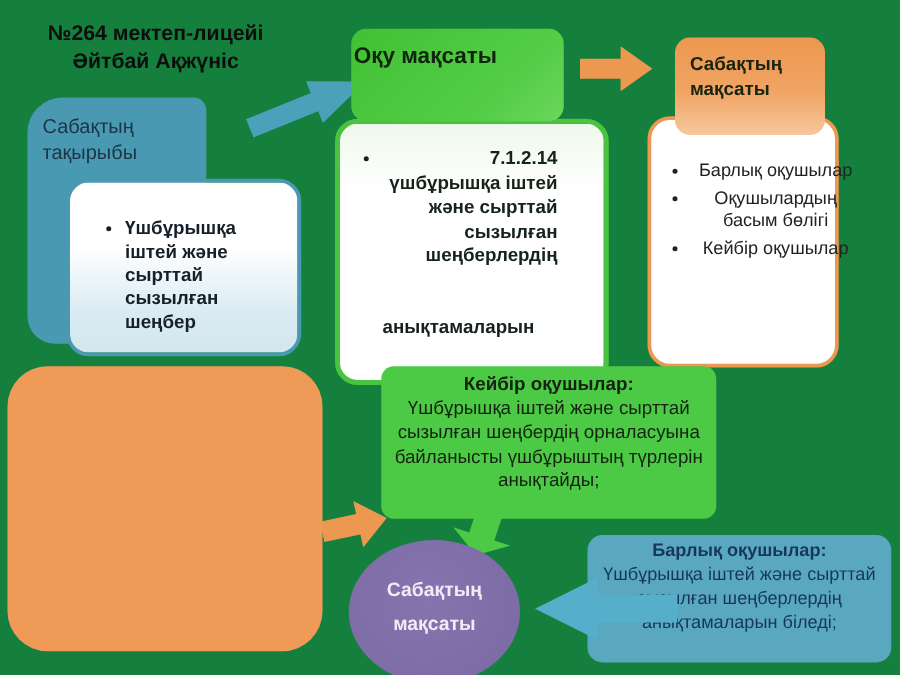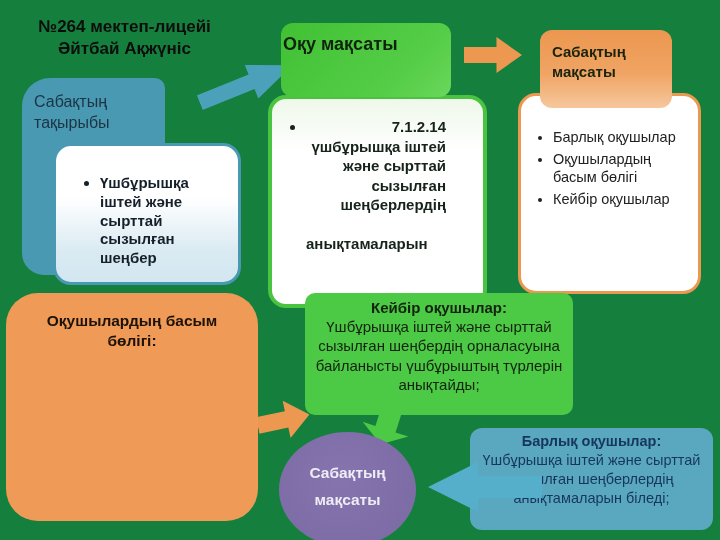--- a/index.html
+++ b/index.html
@@ -40,33 +40,33 @@
   .topic-white li{font-weight:bold;font-size:15px;line-height:1.25;color:#15202b;}
 
   
   .learn-white{left:268px;top:95px;width:219px;height:213px;box-sizing:border-box;
     background:linear-gradient(180deg,#eef8ea 0%,#ffffff 26%);
     border:4px solid #49c340;border-radius:18px;z-index:1;
     padding:18px 8px 8px 10px;}
   .learn-white ul{margin:0;padding-left:24px;width:140px;text-align:right;}
   .learn-white li{font-weight:bold;font-size:15px;line-height:1.3;color:#15231a;}
   .learn-line2{font-weight:bold;font-size:15px;line-height:1.3;color:#15231a;
-    margin-top:19px;}
+    margin-top:37px;}
   .learn-header{left:281px;top:23px;width:170px;height:74px;box-sizing:border-box;
     background:linear-gradient(135deg,#41c134 0%,#55cd47 70%,#6ad75c 100%);
     border-radius:12px;padding:10px 2px;z-index:2;
     font-weight:bold;font-size:18px;line-height:1.25;color:#10230e;}
 
   
-  .goal-white{left:518px;top:93px;width:183px;height:201px;box-sizing:border-box;
+  .goal-white{left:518px;top:93px;width:153px;height:201px;box-sizing:border-box;
     background:#ffffff;border:3px solid #ec9851;border-radius:18px;z-index:1;
-    padding:32px 6px 6px 8px;}
+    padding:32px 6px 6px 8px;text-align:center;}
   .goal-white ul{margin:0;padding-left:24px;width:135px;}
   .goal-white li{font-size:14.5px;line-height:1.28;color:#222;margin-bottom:3px;}
-  .goal-header{left:540px;top:30px;width:132px;height:78px;box-sizing:border-box;
+  .goal-header{left:540px;top:30px;width:120px;height:78px;box-sizing:border-box;
     background:linear-gradient(180deg,#ec9750 0%,#f0a463 55%,#f6c79d 100%);
     border-radius:12px;padding:12px 12px;z-index:2;
     font-weight:bold;font-size:15px;line-height:1.35;color:#19230e;}
 
   
   .most-box{left:6px;top:293px;width:252px;height:228px;box-sizing:border-box;
     background:#ef9b57;border-radius:32px;padding:18px 16px;z-index:1;
     text-align:center;font-size:15.5px;line-height:1.3;color:#1d1206;}
   .most-box .bx-title{font-weight:bold;}
 
@@ -129,21 +129,20 @@
       <li>Барлық оқушылар</li>
       <li>Оқушылардың басым бөлігі</li>
       <li>Кейбір оқушылар</li>
     </ul>
   </div>
   <div class="abs goal-header">
     <span>Сабақтың мақсаты</span>
   </div>
 
   <div class="abs most-box">
-    <div class="bx-title">Оқушылардың басым бөлігі:</div>
   </div>
 
   <div class="abs some-box">
     <div class="bx-title">Кейбір оқушылар:</div>
     <div>Үшбұрышқа іштей және сырттай сызылған шеңбердің орналасуына байланысты үшбұрыштың түрлерін анықтайды;</div>
   </div>
 
   <div class="abs ellipse">
     <div>Сабақтың</div>
     <div>мақсаты</div>

